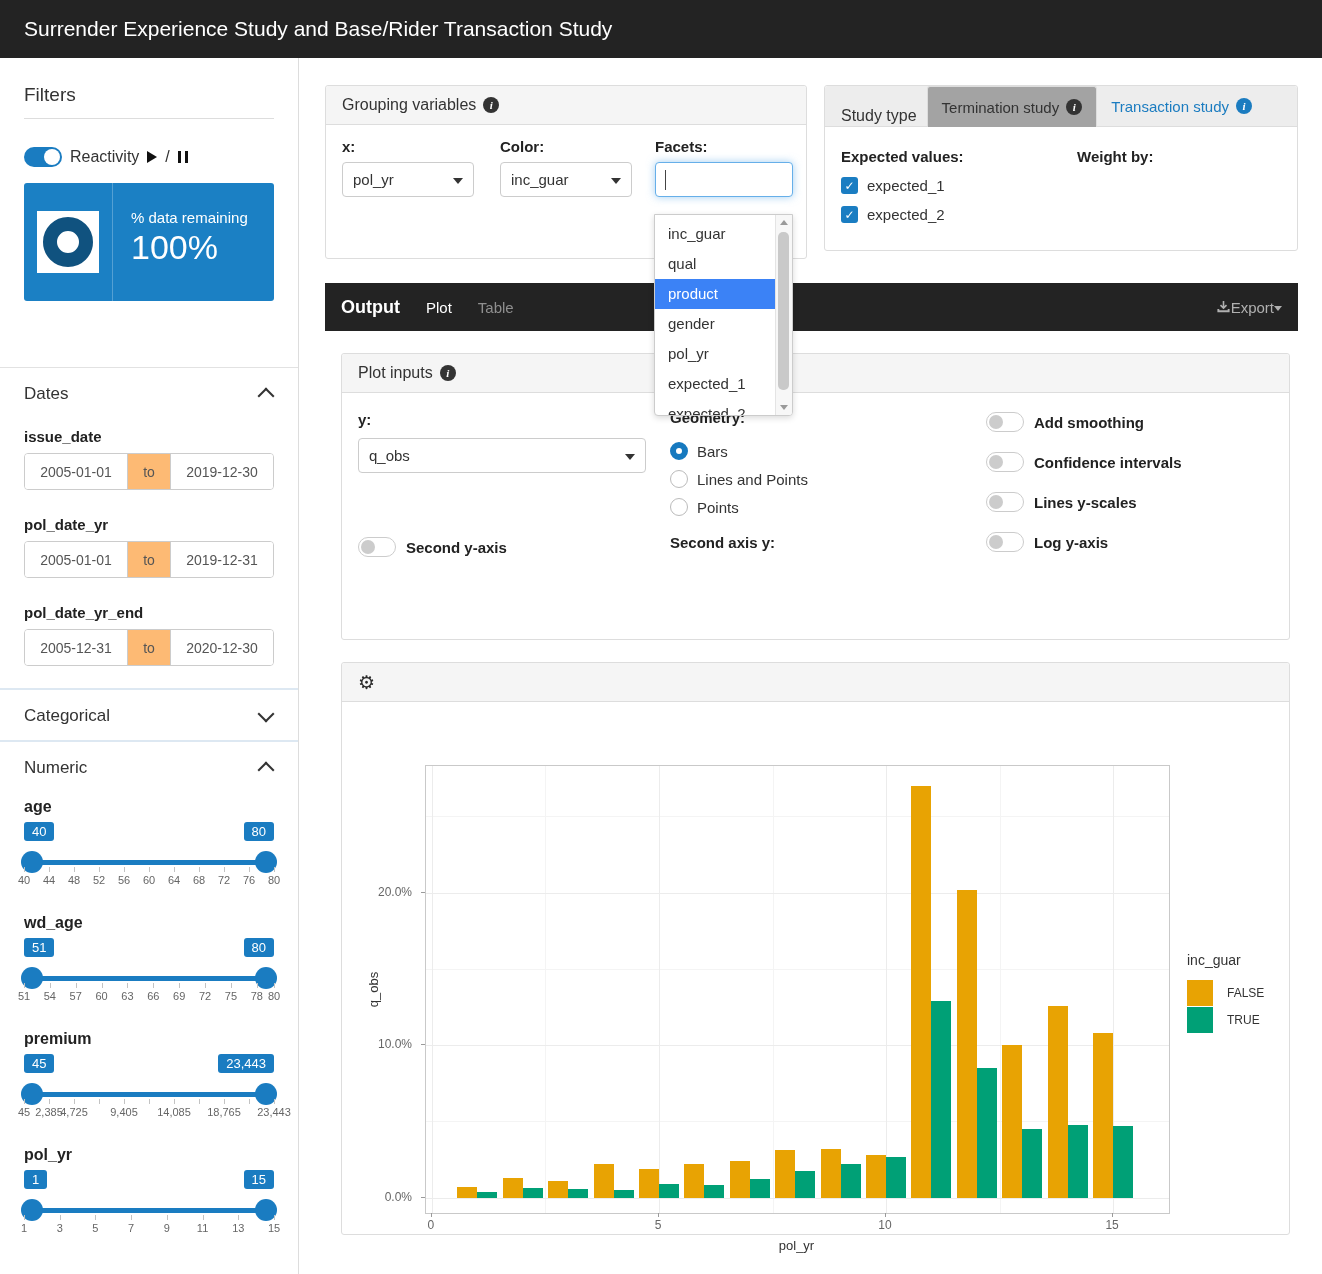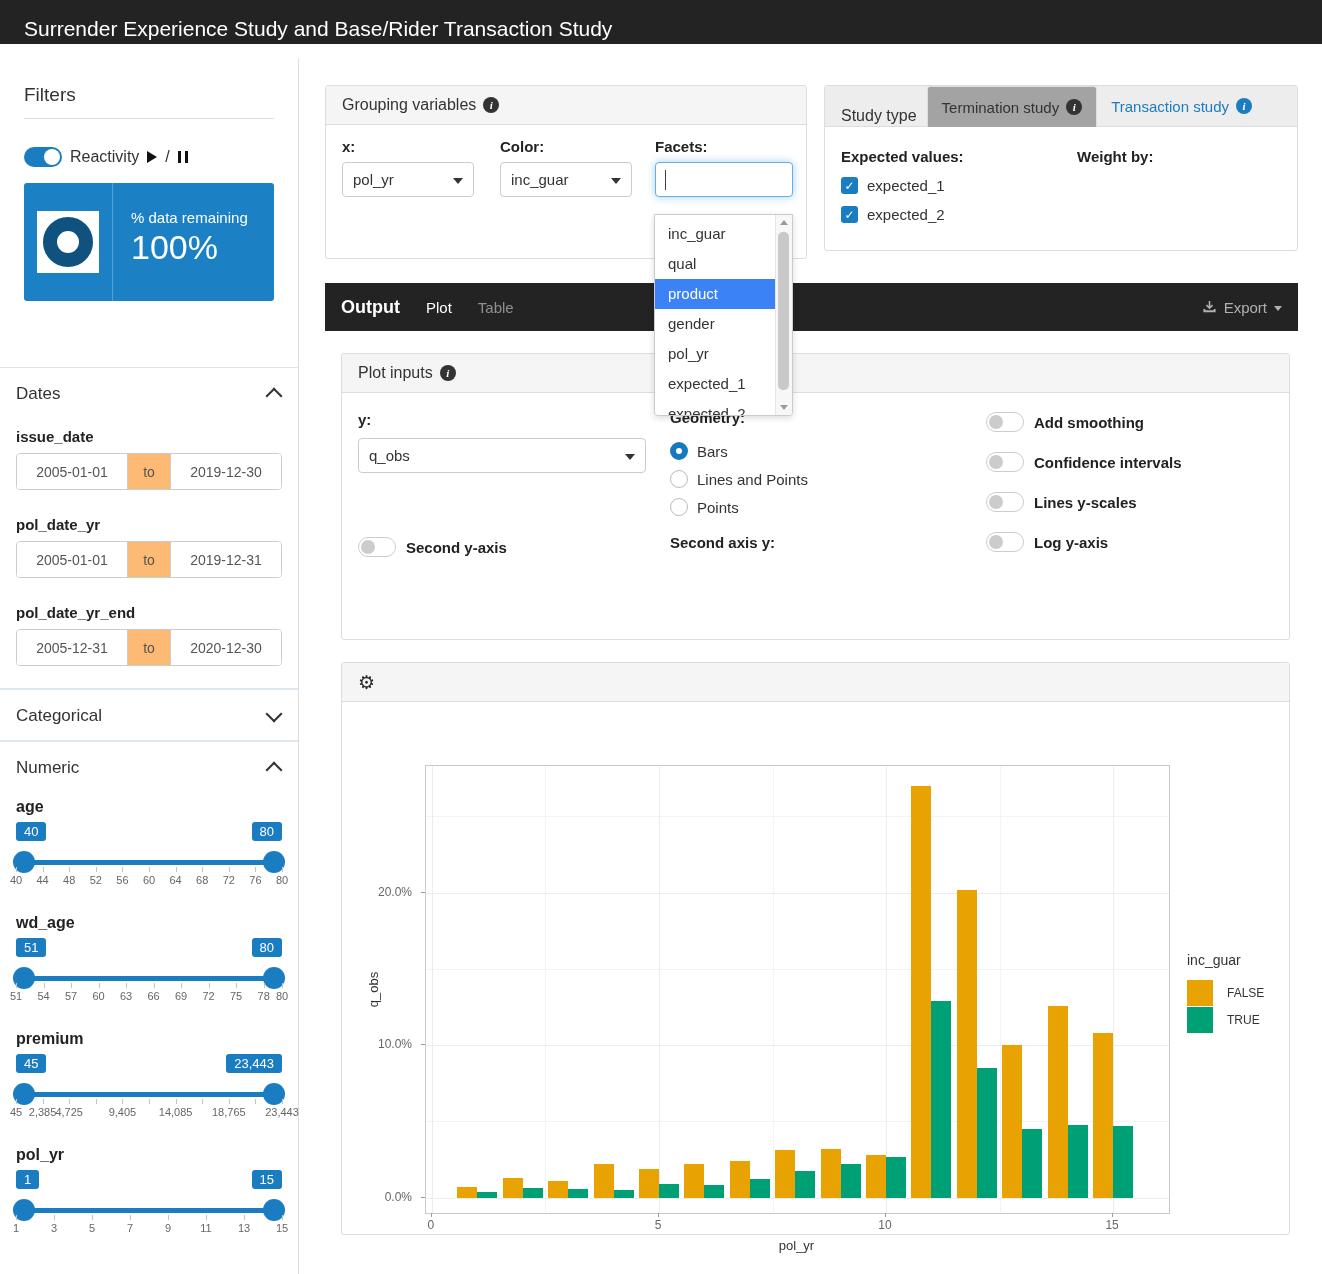--- a/index.html
+++ b/index.html
@@ -1,40 +1,40 @@
 <!DOCTYPE html>
 <html><head>
 <meta charset="utf-8">
 <style>
   html,body{margin:0;padding:0;background:#fff;}
   body{width:1322px;height:1274px;position:relative;overflow:hidden;
        font-family:"Liberation Sans","DejaVu Sans",sans-serif;color:#333;}
   
-  .app-header{position:absolute;left:0;top:0;width:100%;height:44px;background:#232323;}
+  .app-header{position:absolute;left:0;top:0;width:100%;height:58px;background:#232323;}
   .app-header .title{color:#fff;font-size:21px;line-height:58px;padding-left:24px;display:block;font-weight:400;}
   
   .sidebar{position:absolute;left:0;top:58px;width:299px;height:1216px;background:#fff;border-right:1px solid #ddd;box-sizing:border-box;padding:0 24px;}
   .sidebar h2{font-size:19px;font-weight:400;color:#333;margin:26px 0 12px 0;}
   .sidebar hr{border:none;border-top:1px solid #ddd;margin:0 0 28px 0;}
   .react-row{display:flex;align-items:center;gap:8px;font-size:16px;color:#333;}
   .toggle{width:38px;height:20px;border-radius:10px;position:relative;display:inline-block;flex:none;}
   .toggle.on{background:#1a7cc1;}
   .toggle.on .knob{position:absolute;right:2px;top:2px;width:16px;height:16px;border-radius:50%;background:#fff;}
   .toggle.off{background:#fff;border:1px solid #ccc;box-sizing:border-box;}
   .toggle.off .knob{position:absolute;left:2px;top:2px;width:14px;height:14px;border-radius:50%;background:#ccc;}
   .play-shape{width:0;height:0;border-left:10px solid #111;border-top:6px solid transparent;border-bottom:6px solid transparent;display:inline-block;}
   .pause-shape{display:inline-block;width:4px;height:12px;border-left:3px solid #111;border-right:3px solid #111;}
   .infobox{margin-top:16px;height:118px;border-radius:3px;background:#1b80c4;display:flex;color:#fff;}
   .ib-icon{width:88px;flex:none;border-right:1px solid rgba(255,255,255,.25);display:flex;align-items:center;justify-content:center;}
   .donut-sq{width:62px;height:62px;background:#fff;display:flex;align-items:center;justify-content:center;}
   .donut{width:22px;height:22px;border:14px solid #10527f;border-radius:50%;background:#fff;box-sizing:content-box;}
   .ib-text{padding:26px 0 0 18px;}
   .ib-label{font-size:15px;}
   .ib-value{font-size:34px;margin-top:2px;}
-  .section{border-top:2px solid #dde8f2;margin:0 -24px;padding:0 16px;}
+  .section{border-top:2px solid #dde8f2;margin:0 -24px;padding:0 24px;}
   .section.first{border-top:1px solid #e2e2e2;margin-top:66px;}
   .sec-head{display:flex;align-items:center;justify-content:space-between;padding:16px 2px 14px 0;font-size:17px;color:#333;cursor:pointer;}
   .chev{width:10px;height:10px;border-right:2px solid #333;border-bottom:2px solid #333;display:inline-block;}
   .chev.up{transform:rotate(-135deg);margin-top:4px;}
   .chev.down{transform:rotate(45deg);margin-bottom:4px;}
   .fld-label{font-size:15px;font-weight:bold;color:#222;margin:10px 0 8px 0;}
   .dr-group{display:flex;height:35px;border:1px solid #ccc;border-radius:4px;overflow:hidden;background:#fff;}
   .dr-group .d{flex:1;display:flex;align-items:center;justify-content:center;font-size:14px;color:#555;background:#fff;}
   .dr-group .sep{width:42px;flex:none;background:#fdba74;border-left:1px solid #ccc;border-right:1px solid #ccc;display:flex;align-items:center;justify-content:center;font-size:14px;color:#555;}
   .dates-body{padding-bottom:22px;}
@@ -80,21 +80,21 @@
   .tab.active{background:#a3a3a3;border:1px solid #ddd;border-bottom:none;margin-bottom:-1px;color:#333;border-radius:3px 3px 0 0;}
   .tab.inactive{color:#1b7cc0;}
   .chk-row{display:flex;align-items:center;gap:9px;margin-top:12px;font-size:15px;color:#333;}
   .chk{width:17px;height:17px;background:#1a7dc2;border-radius:3px;color:#fff;font-size:12px;display:flex;align-items:center;justify-content:center;flex:none;}
   
   .output-bar{position:absolute;left:25px;top:225px;width:973px;height:48px;background:#232323;display:flex;align-items:center;box-sizing:border-box;padding:0 16px;}
   .output-bar .o-title{color:#fff;font-size:18px;font-weight:bold;}
   .output-bar .o-tab{font-size:15px;margin-left:26px;}
   .o-tab.active{color:#fff;}
   .o-tab.inactive{color:#8f8f8f;}
-  .export{margin-left:auto;display:flex;align-items:center;gap:7px;color:#b0b0b0;font-size:15px;}
+  .export{margin-left:auto;display:flex;align-items:center;gap:0;color:#b0b0b0;font-size:15px;}
   .export .caret-sm{width:0;height:0;border-left:4px solid transparent;border-right:4px solid transparent;border-top:5px solid #b0b0b0;margin-top:2px;}
   
   .radio{width:18px;height:18px;border-radius:50%;box-sizing:border-box;flex:none;}
   .radio.sel{border:6px solid #1679bf;background:#fff;}
   .radio.un{border:1px solid #bbb;background:#fff;}
   .radio-row{display:flex;align-items:center;gap:9px;font-size:15px;color:#333;position:absolute;}
   .tog-row{display:flex;align-items:center;gap:10px;position:absolute;}
   .tog-row .lbl{font-size:15px;}
   
   .chart-head{height:38px;background:#f5f5f5;border-bottom:1px solid #ddd;display:flex;align-items:center;padding:0 16px;border-radius:3px 3px 0 0;}

